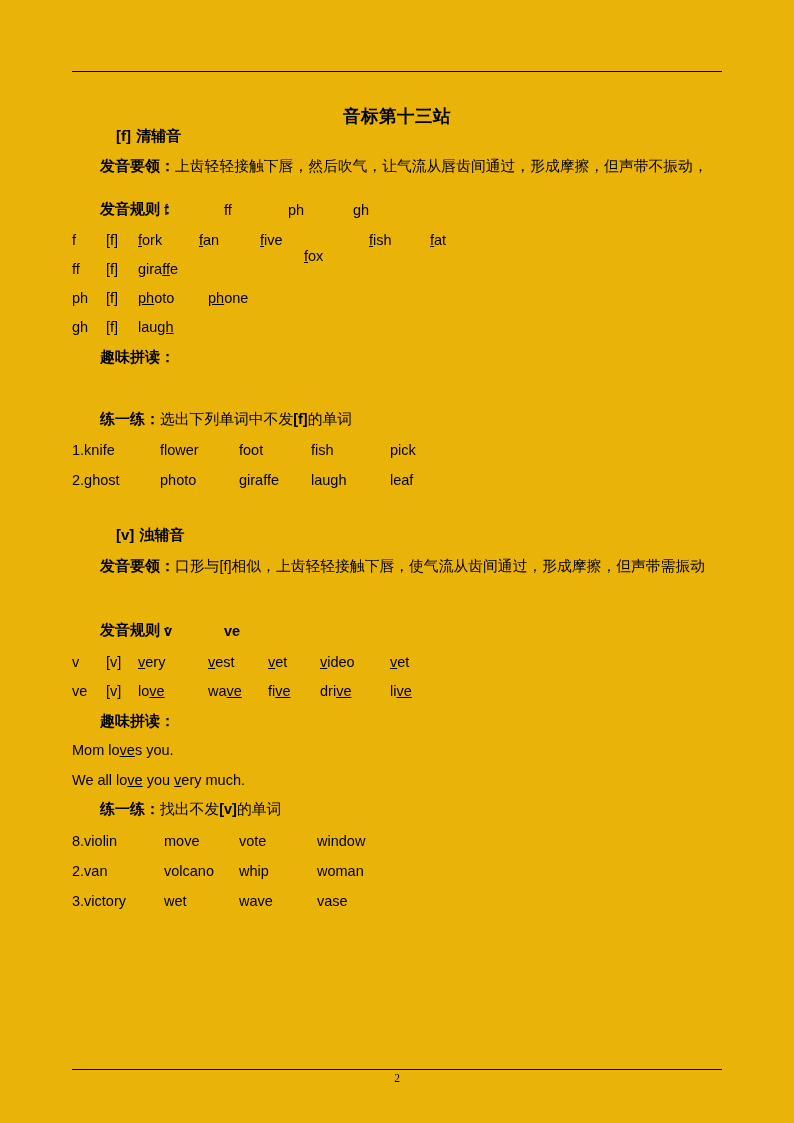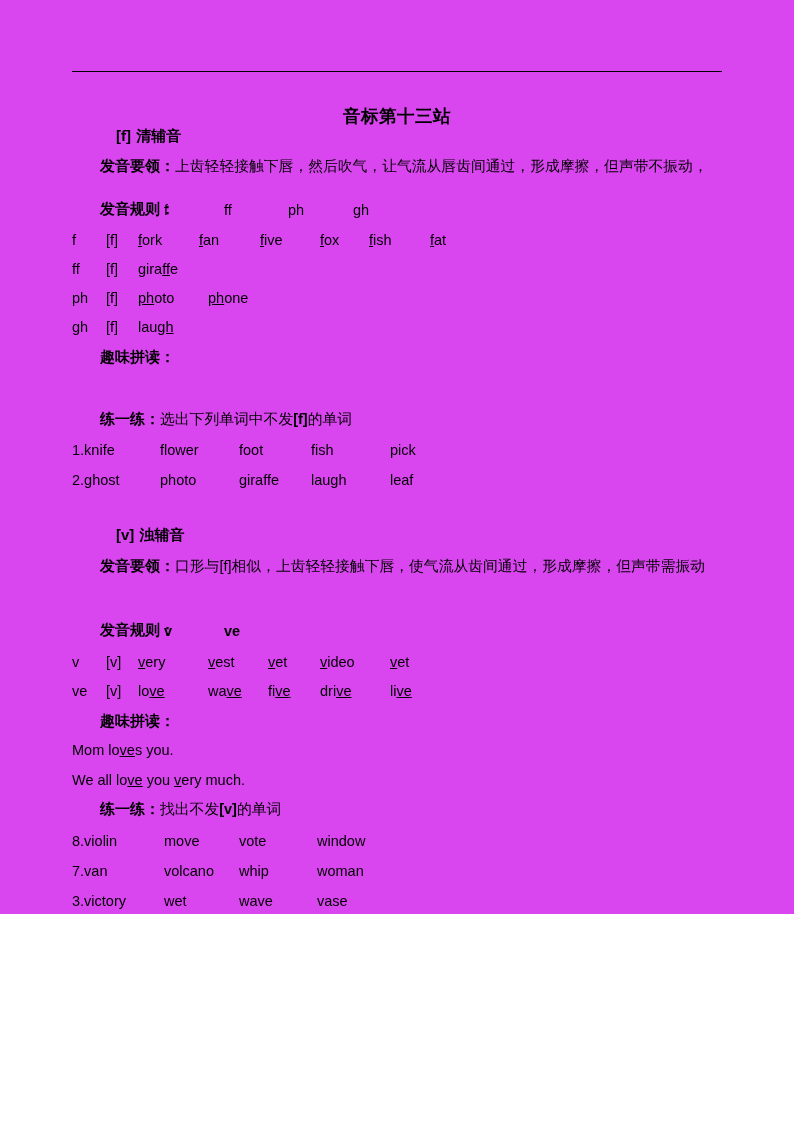--- a/index.html
+++ b/index.html
@@ -7,23 +7,23 @@
     padding: 0;
     background: #ffffff;
   }
   body {
     font-family: "Liberation Sans", sans-serif;
     color: #000000;
   }
   .page {
     position: relative;
     width: 794px;
-    height: 914px;
+    height: 1123px;
     margin: 0 auto;
-    background: #d946ef;
+    background: #eab308;
     overflow: hidden;
   }
 
   
   .header-rule {
     position: absolute;
     left: 72px;
     top: 71px;
     width: 650px;
     height: 0;
@@ -146,21 +146,21 @@
     <span class="cell" style="left:216px;">ph</span>
     <span class="cell" style="left:281px;">gh</span>
   </div>
 
   <div class="row" style="top:230px;height:20px;">
     <span class="cell en" style="left:0px;">f</span>
     <span class="cell en" style="left:34px;">[f]</span>
     <span class="cell en" style="left:66px;"><u class="ul">f</u>ork</span>
     <span class="cell en" style="left:127px;"><u class="ul">f</u>an</span>
     <span class="cell en" style="left:188px;"><u class="ul">f</u>ive</span>
-    <span class="cell en" style="left:248px;"><u class="ul">f</u>ox</span>
+    <span class="cell en" style="left:232px;margin-top:16px;"><u class="ul">f</u>ox</span>
     <span class="cell en" style="left:297px;"><u class="ul">f</u>ish</span>
     <span class="cell en" style="left:358px;"><u class="ul">f</u>at</span>
   </div>
 
   <div class="row" style="top:259px;height:20px;">
     <span class="cell en" style="left:0px;">ff</span>
     <span class="cell en" style="left:34px;">[f]</span>
     <span class="cell en" style="left:66px;">gira<u class="ul">ff</u>e</span>
   </div>
 
@@ -253,21 +253,21 @@
     <span class="label">练一练：</span><span class="body-cn">找出不发</span><span class="ipa bold">[v]</span><span class="body-cn">的单词</span>
   </div>
 
   <div class="row" style="top:831px;height:20px;">
     <span class="cell en" style="left:0px;">8.violin</span>
     <span class="cell en" style="left:92px;">move</span>
     <span class="cell en" style="left:167px;">vote</span>
     <span class="cell en" style="left:245px;">window</span>
   </div>
   <div class="row" style="top:861px;height:20px;">
-    <span class="cell en" style="left:0px;">7.van</span>
+    <span class="cell en" style="left:0px;">2.van</span>
     <span class="cell en" style="left:92px;">volcano</span>
     <span class="cell en" style="left:167px;">whip</span>
     <span class="cell en" style="left:245px;">woman</span>
   </div>
   <div class="row" style="top:891px;height:20px;">
     <span class="cell en" style="left:0px;">3.victory</span>
     <span class="cell en" style="left:92px;">wet</span>
     <span class="cell en" style="left:167px;">wave</span>
     <span class="cell en" style="left:245px;">vase</span>
   </div>

